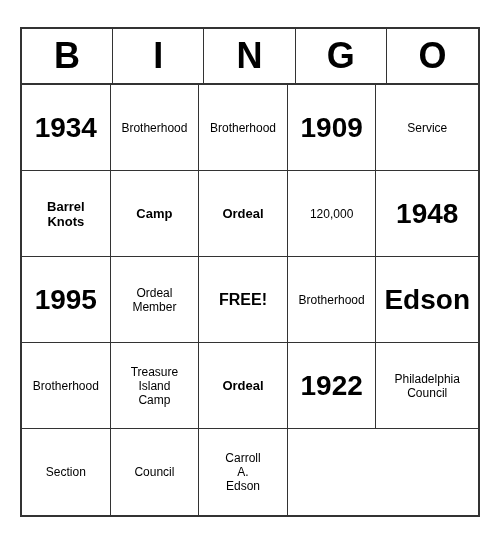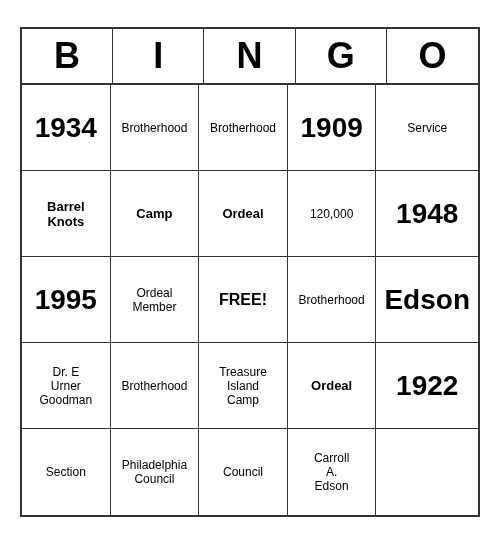--- a/index.html
+++ b/index.html
@@ -141,39 +141,36 @@
       <div class="bingo-cell">
         <span class="cell-free">FREE!</span>
       </div>
       <div class="bingo-cell">
         <span class="cell-small">Brotherhood</span>
       </div>
       <div class="bingo-cell">
         <span class="cell-large">Edson</span>
       </div>
       <div class="bingo-cell">
-        <span class="cell-small">Dr. E<br>Urner<br>Goodman</span>
-      </div>
-      <div class="bingo-cell">
         <span class="cell-small">Brotherhood</span>
       </div>
       <div class="bingo-cell">
         <span class="cell-small">Treasure<br>Island<br>Camp</span>
       </div>
       <div class="bingo-cell">
         <span class="cell-medium">Ordeal</span>
       </div>
       <div class="bingo-cell">
         <span class="cell-large">1922</span>
       </div>
       <div class="bingo-cell">
-        <span class="cell-small">Section</span>
+        <span class="cell-small">Philadelphia<br>Council</span>
       </div>
       <div class="bingo-cell">
-        <span class="cell-small">Philadelphia<br>Council</span>
+        <span class="cell-small">Section</span>
       </div>
       <div class="bingo-cell">
         <span class="cell-small">Council</span>
       </div>
       <div class="bingo-cell">
         <span class="cell-small">Carroll<br>A.<br>Edson</span>
       </div>
     </div>
 </div>
 

